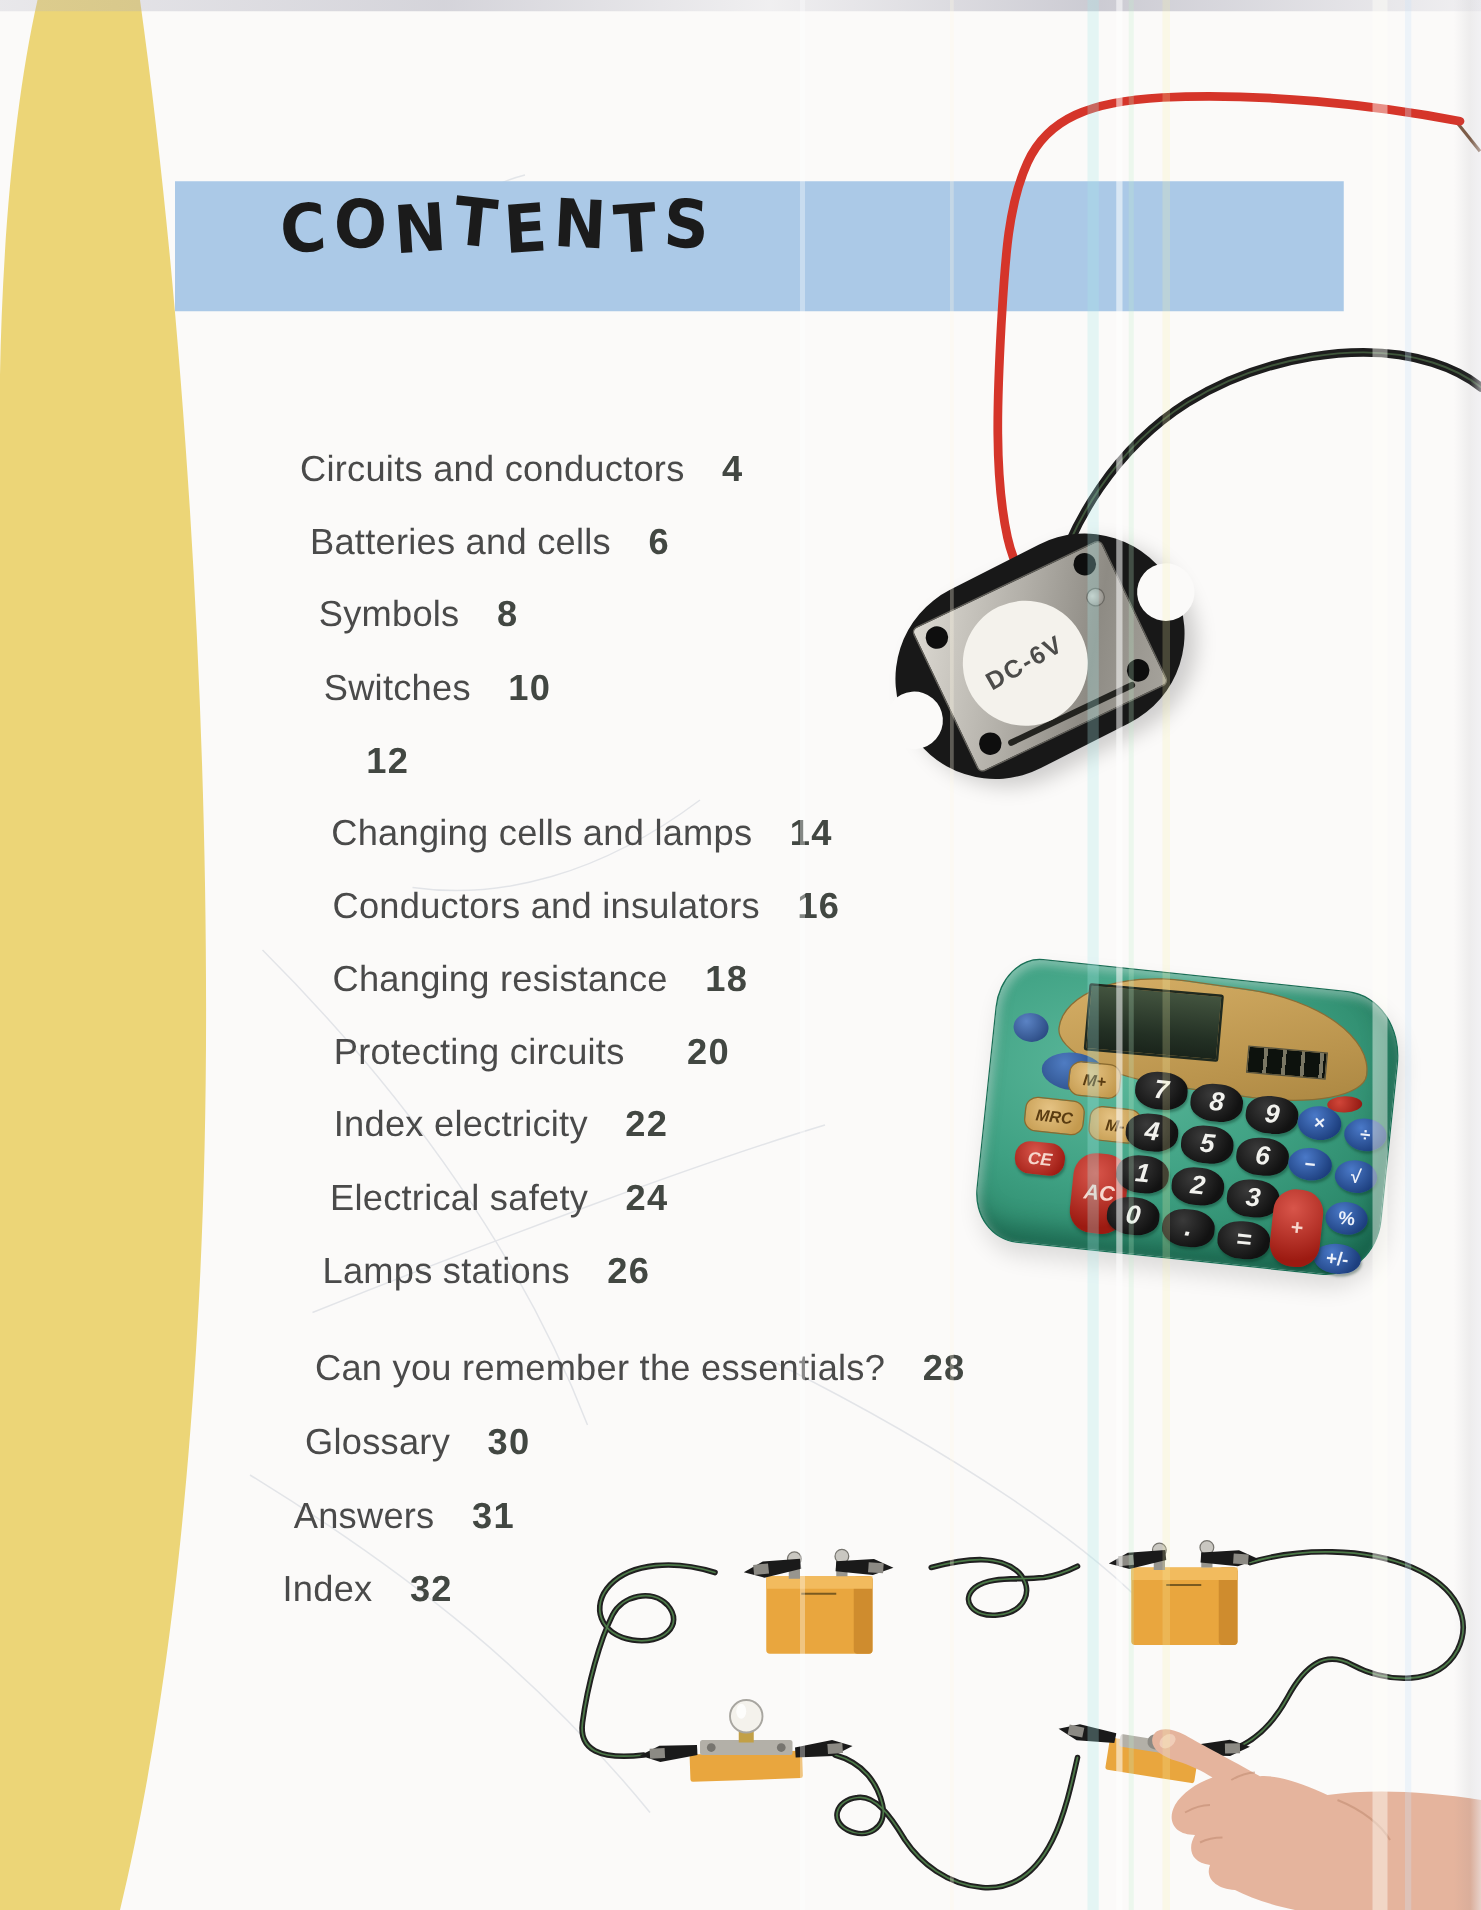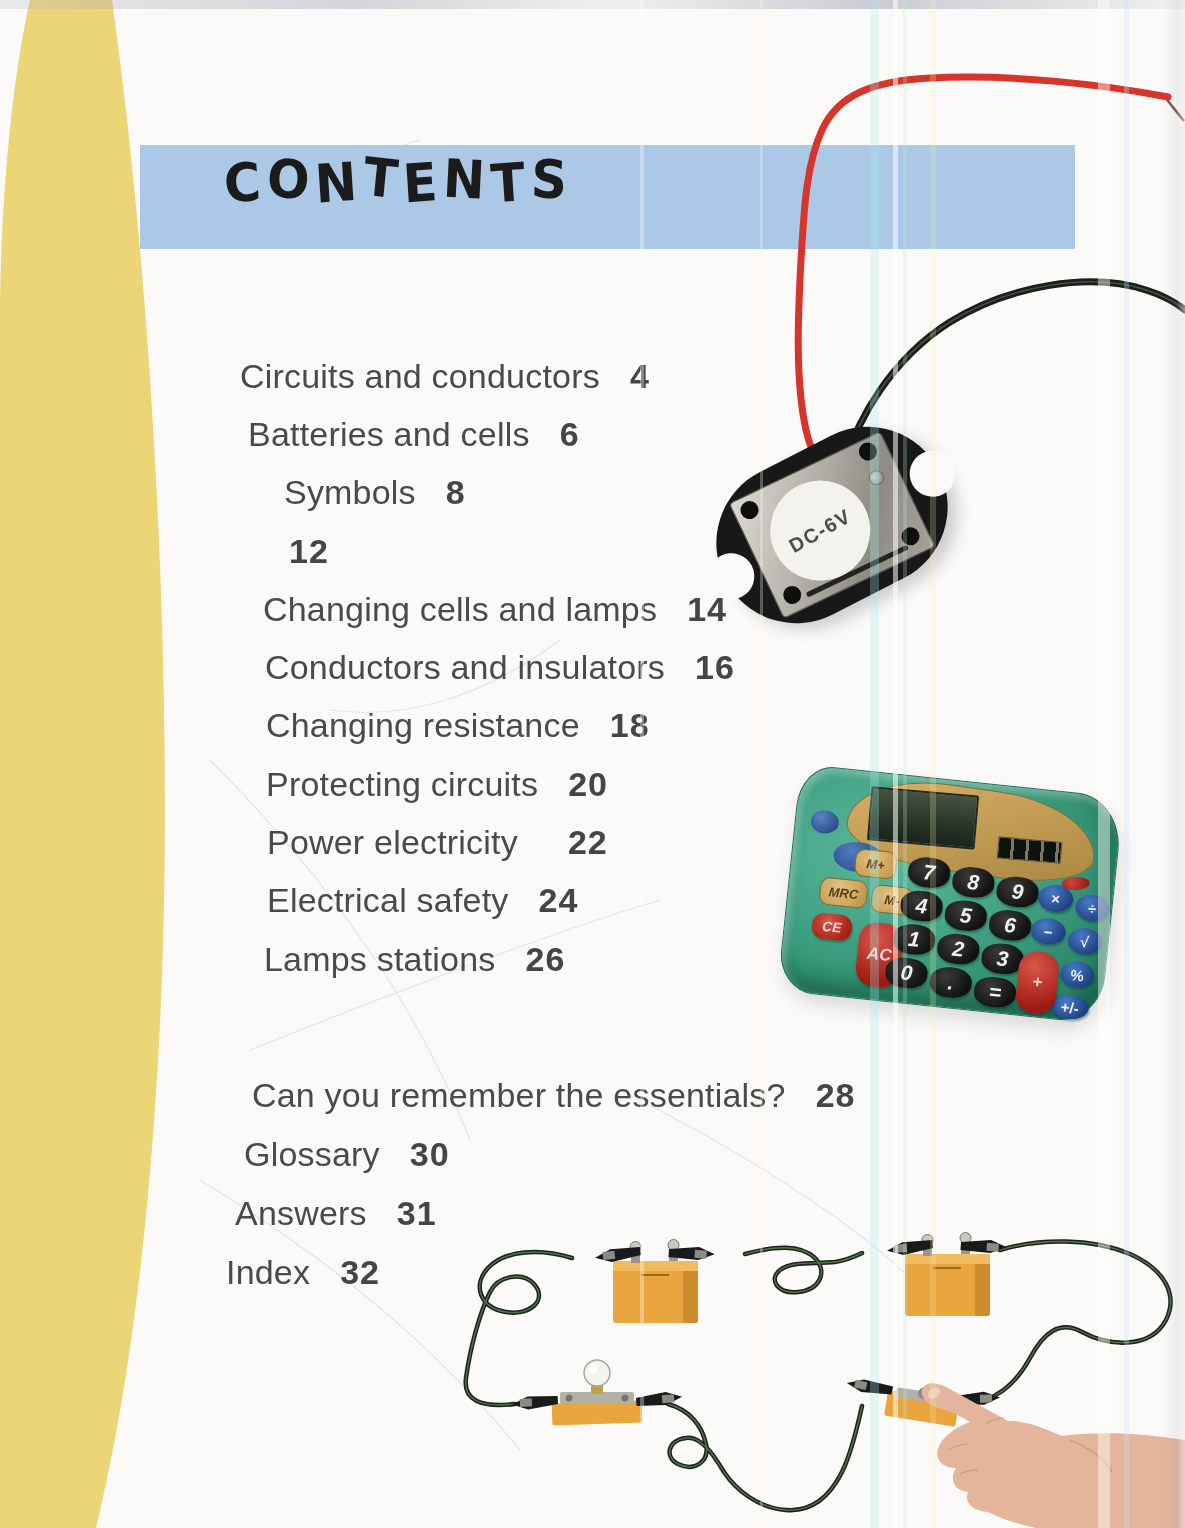--- a/index.html
+++ b/index.html
@@ -23,26 +23,26 @@
   .band-title span{display:inline-block;}
   .band-title span:nth-child(odd){transform:rotate(-4deg) translateY(1px);}
   .band-title span:nth-child(even){transform:rotate(3deg) translateY(-2px);}
   .band-title span:nth-child(4){transform:rotate(6deg) translateY(-3px);}
 
   
   .toc{position:absolute;left:0;margin:0;padding:0;list-style:none;width:100%;z-index:2;}
   #toc-main{top:347px;}
   #toc-end{top:1066px;}
   .toc li{height:58.3px;display:flex;align-items:center;
-    font-size:34px;color:#4a4a4a;letter-spacing:.2px;}
+    font-size:29px;color:#4a4a4a;letter-spacing:.2px;}
   #toc-end li{height:59px;}
   .toc .pg{margin-left:30px;font-weight:bold;color:#424742;letter-spacing:1px;}
   #toc-main li:nth-child(1){padding-left:240px;}
   #toc-main li:nth-child(2){padding-left:248px;}
-  #toc-main li:nth-child(3){padding-left:255px;margin-left:29px;}
+  #toc-main li:nth-child(3){padding-left:255px;}
   #toc-main li:nth-child(4){padding-left:259px;}
   #toc-main li:nth-child(5){padding-left:263px;}
   #toc-main li:nth-child(6){padding-left:265px;}
   #toc-main li:nth-child(7){padding-left:266px;}
   #toc-main li:nth-child(8){padding-left:266px;}
   #toc-main li:nth-child(9){padding-left:267px;gap:20px;}
   #toc-main li:nth-child(10){padding-left:267px;}
   #toc-main li:nth-child(11){padding-left:264px;text-align:center;}
   #toc-main li:nth-child(12){padding-left:258px;}
   #toc-end li:nth-child(1){padding-left:252px;}
@@ -142,40 +142,44 @@
     </li>
     <li>
       <span>Batteries and cells</span>
       <span class="pg">6</span>
     </li>
     <li>
       <span>Symbols</span>
       <span class="pg">8</span>
     </li>
     <li>
+      <span>Switches</span>
+      <span class="pg">10</span>
+    </li>
+    <li>
       <span class="pg">12</span>
     </li>
     <li>
       <span>Changing cells and lamps</span>
       <span class="pg">14</span>
     </li>
     <li>
       <span>Conductors and insulators</span>
       <span class="pg">16</span>
     </li>
     <li>
       <span>Changing resistance</span>
       <span class="pg">18</span>
     </li>
     <li>
       <span>Protecting circuits</span>
       <span class="pg">20</span>
     </li>
     <li>
-      <span>Power electricity</span>
+      <span>Index electricity</span>
       <span class="pg">22</span>
     </li>
     <li>
       <span>Electrical safety</span>
       <span class="pg">24</span>
     </li>
     <li>
       <span>Lamps stations</span>
       <span class="pg">26</span>
     </li>

